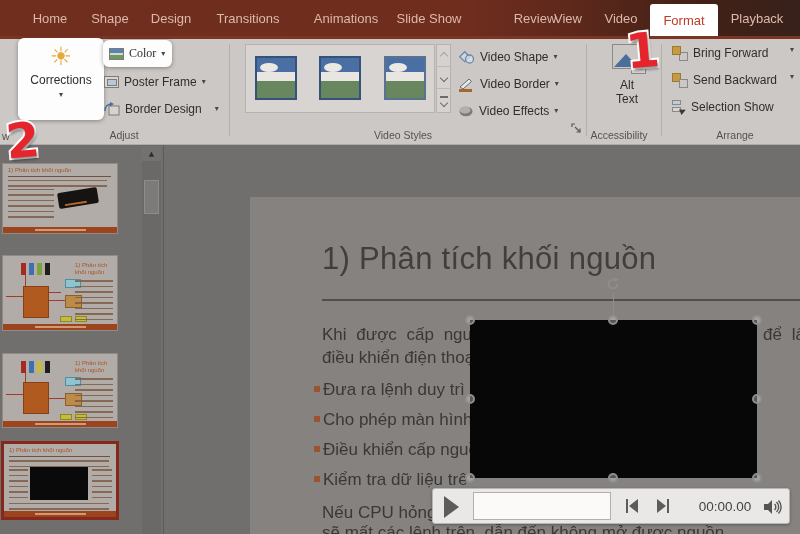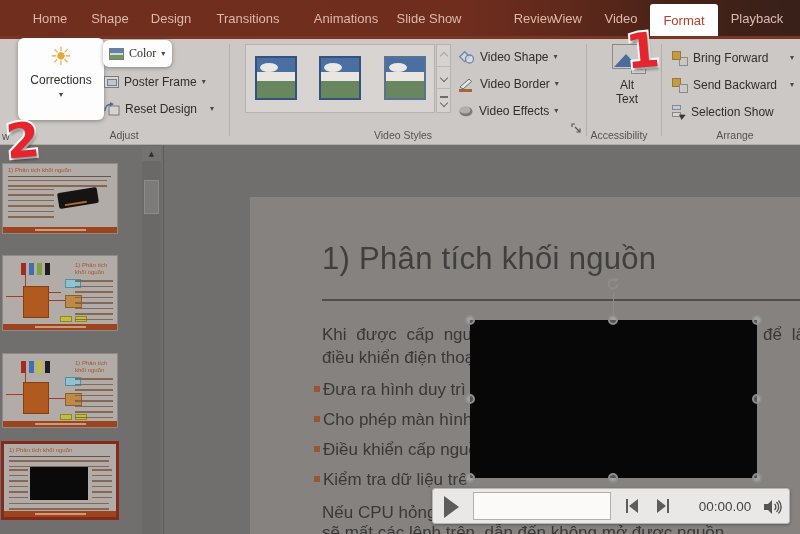--- a/index.html
+++ b/index.html
@@ -58,21 +58,21 @@
     align-items:center;text-align:center;}
   .alticon{width:30px;height:25px;border:1.5px solid #8b8987;background:#cac7c4;position:relative;margin-top:2px;}
   .alticon .mtn{position:absolute;left:1px;bottom:1px;width:0;height:0;
     border-left:12px solid transparent;border-right:12px solid transparent;border-bottom:13px solid #4c6c9c;}
   .alticon .card{position:absolute;right:-5px;bottom:-6px;width:15px;height:11px;background:#d6d3d0;
     border:1px solid #8b8987;}
   .alticon .card::after{content:"";position:absolute;left:2px;top:2px;width:9px;height:5px;
     background:repeating-linear-gradient(180deg,#8b8987 0 1px,transparent 1px 3px);}
   .alt-btn .rlabel{line-height:14px;}
 
-  .arr-row{position:absolute;left:672px;width:126px;height:24px;display:flex;align-items:center;gap:5px;}
+  .arr-row{position:absolute;left:672px;width:126px;height:24px;display:flex;align-items:flex-start;gap:5px;}
   .arr-dd{position:absolute;right:4px;}
   .sqicon{position:relative;width:16px;height:15px;flex:0 0 16px;}
   .sq-gold{position:absolute;width:9px;height:9px;background:#c49a43;border:1px solid #9a7930;}
   .sq-line{position:absolute;width:9px;height:9px;border:1.2px solid #8b8987;}
   .sq-line.filled{background:#cbc8c5;}
   .spicon{position:relative;width:14px;height:14px;flex:0 0 14px;}
   .spicon .p1{position:absolute;left:0;top:0;width:9px;height:5px;border:1px solid #8b8987;background:#bccde0;}
   .spicon .p2{position:absolute;left:0;top:7px;width:9px;height:5px;border:1px solid #8b8987;background:#d6d3d0;}
   .spicon .cur{position:absolute;right:0;bottom:0;width:0;height:0;transform:rotate(-25deg);
     border-left:6px solid #3a3836;border-top:3px solid transparent;border-bottom:3px solid transparent;}
@@ -174,21 +174,21 @@
       <span class="pficon"></span>
       <span class="rlabel">Poster Frame</span>
       <span class="dd">▾</span>
     </div>
     <div class="btn-small" style="top:61px">
       <svg width="16" height="14" viewBox="0 0 16 14">
           <rect x="5" y="4" width="10" height="9" fill="#d6d3d0" stroke="#7d7b79"></rect>
           <path d="M1 9 Q1 2 8 2" stroke="#4c6c9c" fill="none" stroke-width="1.4"></path>
           <polygon points="6,0 10,2 6,4.5" fill="#4c6c9c"></polygon>
         </svg>
-      <span class="rlabel">Reset Design</span>
+      <span class="rlabel">Border Design</span>
       <span class="dd" style="margin-left:8px">▾</span>
     </div>
     <div class="grp-label" style="left:102px;width:44px">Adjust</div>
     <div class="sep" style="left:229px"></div>
 
     <div class="gallery">
       <div class="swatch" style="left:9px"></div>
       <div class="swatch" style="left:73px"></div>
       <div class="swatch" style="left:138px;border-color:#5a7290"></div>
     </div>
@@ -346,21 +346,21 @@
 
   <div class="slide">
     <div class="s-title">1) Phân tích khối nguồn</div>
     <div class="s-underline"></div>
 
     <div class="s-body">
       <span class="frag" style="left:72px;top:128px;word-spacing:5px">Khi được cấp nguồ</span>
       <span class="frag" style="left:513px;top:128px;word-spacing:5px">để lấy</span>
       <span class="frag" style="left:72px;top:151px">điều khiển điện thoạ</span>
       <span class="bsq" style="left:64px;top:189px"></span>
-      <span class="frag" style="left:73px;top:183px">Đưa ra hình duy trì</span>
+      <span class="frag" style="left:73px;top:183px">Đưa ra lệnh duy trì</span>
       <span class="bsq" style="left:64px;top:219px"></span>
       <span class="frag" style="left:73px;top:213px">Cho phép màn hình</span>
       <span class="bsq" style="left:64px;top:249px"></span>
       <span class="frag" style="left:73px;top:243px">Điều khiển cấp nguồ</span>
       <span class="bsq" style="left:64px;top:279px"></span>
       <span class="frag" style="left:73px;top:273px">Kiểm tra dữ liệu trê</span>
       <span class="frag" style="left:72px;top:306px">Nếu CPU hỏng,</span>
       <span class="frag" style="left:72px;top:326px">sẽ mất các lệnh trên, dẫn đến không mở được nguồn.</span>
     </div>
 

